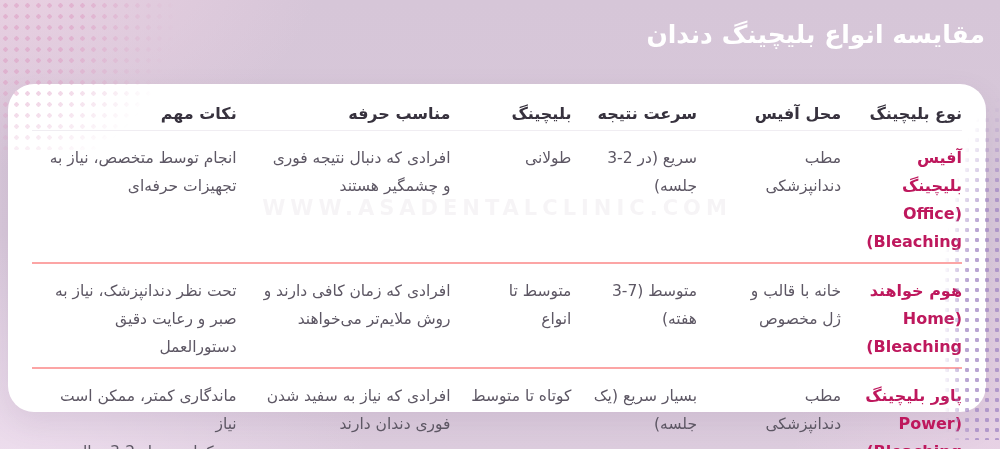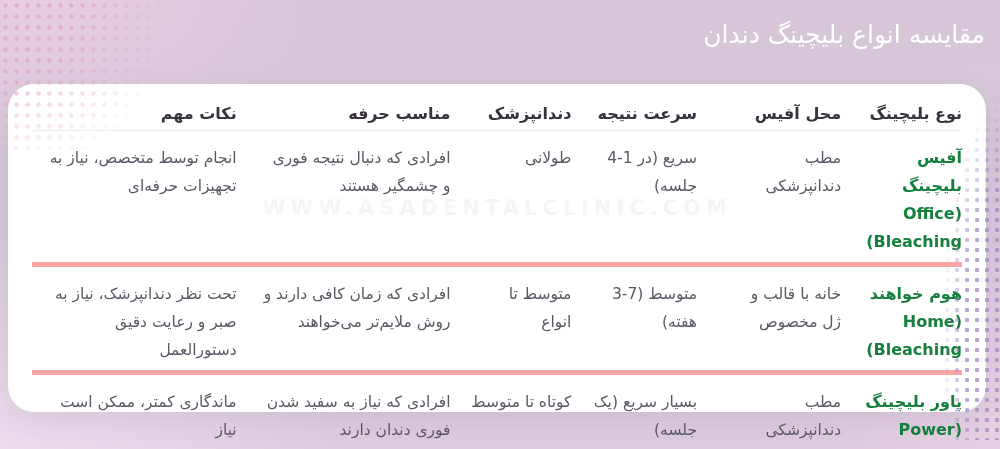--- a/index.html
+++ b/index.html
@@ -10,21 +10,21 @@
   .page{
     position:relative;width:1000px;height:449px;direction:rtl;overflow:hidden;
     background:
       radial-gradient(620px 420px at 0% 108%, rgba(240,224,240,.95) 0%, rgba(240,224,240,0) 60%),
       radial-gradient(520px 330px at 0% -8%, rgba(238,210,228,.9) 0%, rgba(238,210,228,0) 62%),
       radial-gradient(420px 420px at 104% 108%, rgba(236,212,232,.85) 0%, rgba(236,212,232,0) 60%),
       linear-gradient(180deg,#d6c6d8 0%,#d8c8da 55%,#ddcdde 100%);
   }
   .title{
     position:absolute;top:20px;right:15px;z-index:4;margin:0;
-    color:#ffffff;font-size:25px;font-weight:400;letter-spacing:0;
+    color:#ffffff;font-size:25px;font-weight:700;letter-spacing:0;
   }
   .card{
     position:absolute;left:8px;top:84px;width:978px;height:328px;z-index:1;
     background:#ffffff;border-radius:26px;
     box-shadow:0 12px 30px rgba(110,80,120,.12);
   }
   .watermark{
     position:absolute;top:112px;left:0;right:0;z-index:1;
     direction:ltr;text-align:center;
     font-weight:700;font-size:21px;letter-spacing:5px;
@@ -56,22 +56,22 @@
     font-size:16px;font-weight:700;color:#37323e;
     border-bottom:1px solid #f0edf2;
   }
   .compare td{
     text-align:right;vertical-align:top;
     padding:13px 0 6px 14px;
     font-size:15.5px;line-height:28px;color:#5d5764;
     white-space:pre-line;
   }
   .compare tbody tr{height:96px;}
-  .compare tbody tr:not(:last-child) td{border-bottom:5px solid #fca5a5;}
-  .compare td.type{font-weight:700;color:#15803d;font-size:16px;}
+  .compare tbody tr:not(:last-child) td{border-bottom:2px solid #fca5a5;}
+  .compare td.type{font-weight:700;color:#be185d;font-size:16px;}
 </style>
 </head>
 <body>
 
 <div class="page">
 
   <div class="dots dots-top-left"></div>
   <div class="dots dots-right"></div>
 
   <h1 class="title">مقایسه انواع بلیچینگ دندان</h1>
@@ -86,33 +86,33 @@
         <col style="width:13.5%">
         <col style="width:13%">
         <col style="width:23%">
         <col style="width:22%">
       </colgroup>
       <thead>
         <tr>
           <th>نوع بلیچینگ</th>
           <th>محل آفیس</th>
           <th>سرعت نتیجه</th>
-          <th>دندانپزشک</th>
+          <th>بلیچینگ</th>
           <th>مناسب حرفه</th>
           <th>نکات مهم</th>
         </tr>
       </thead>
       <tbody>
         <tr>
           <td class="type">آفیس بلیچینگ
 (Office
 Bleaching)</td>
           <td>مطب
 دندانپزشکی</td>
-          <td>سریع (در 1-4
+          <td>سریع (در 2-3
 جلسه)</td>
           <td>طولانی</td>
           <td>افرادی که دنبال نتیجه فوری
 و چشمگیر هستند</td>
           <td>انجام توسط متخصص، نیاز به
 تجهیزات حرفه‌ای</td>
         </tr>
         <tr>
           <td class="type">هوم خواهند
 (Home

